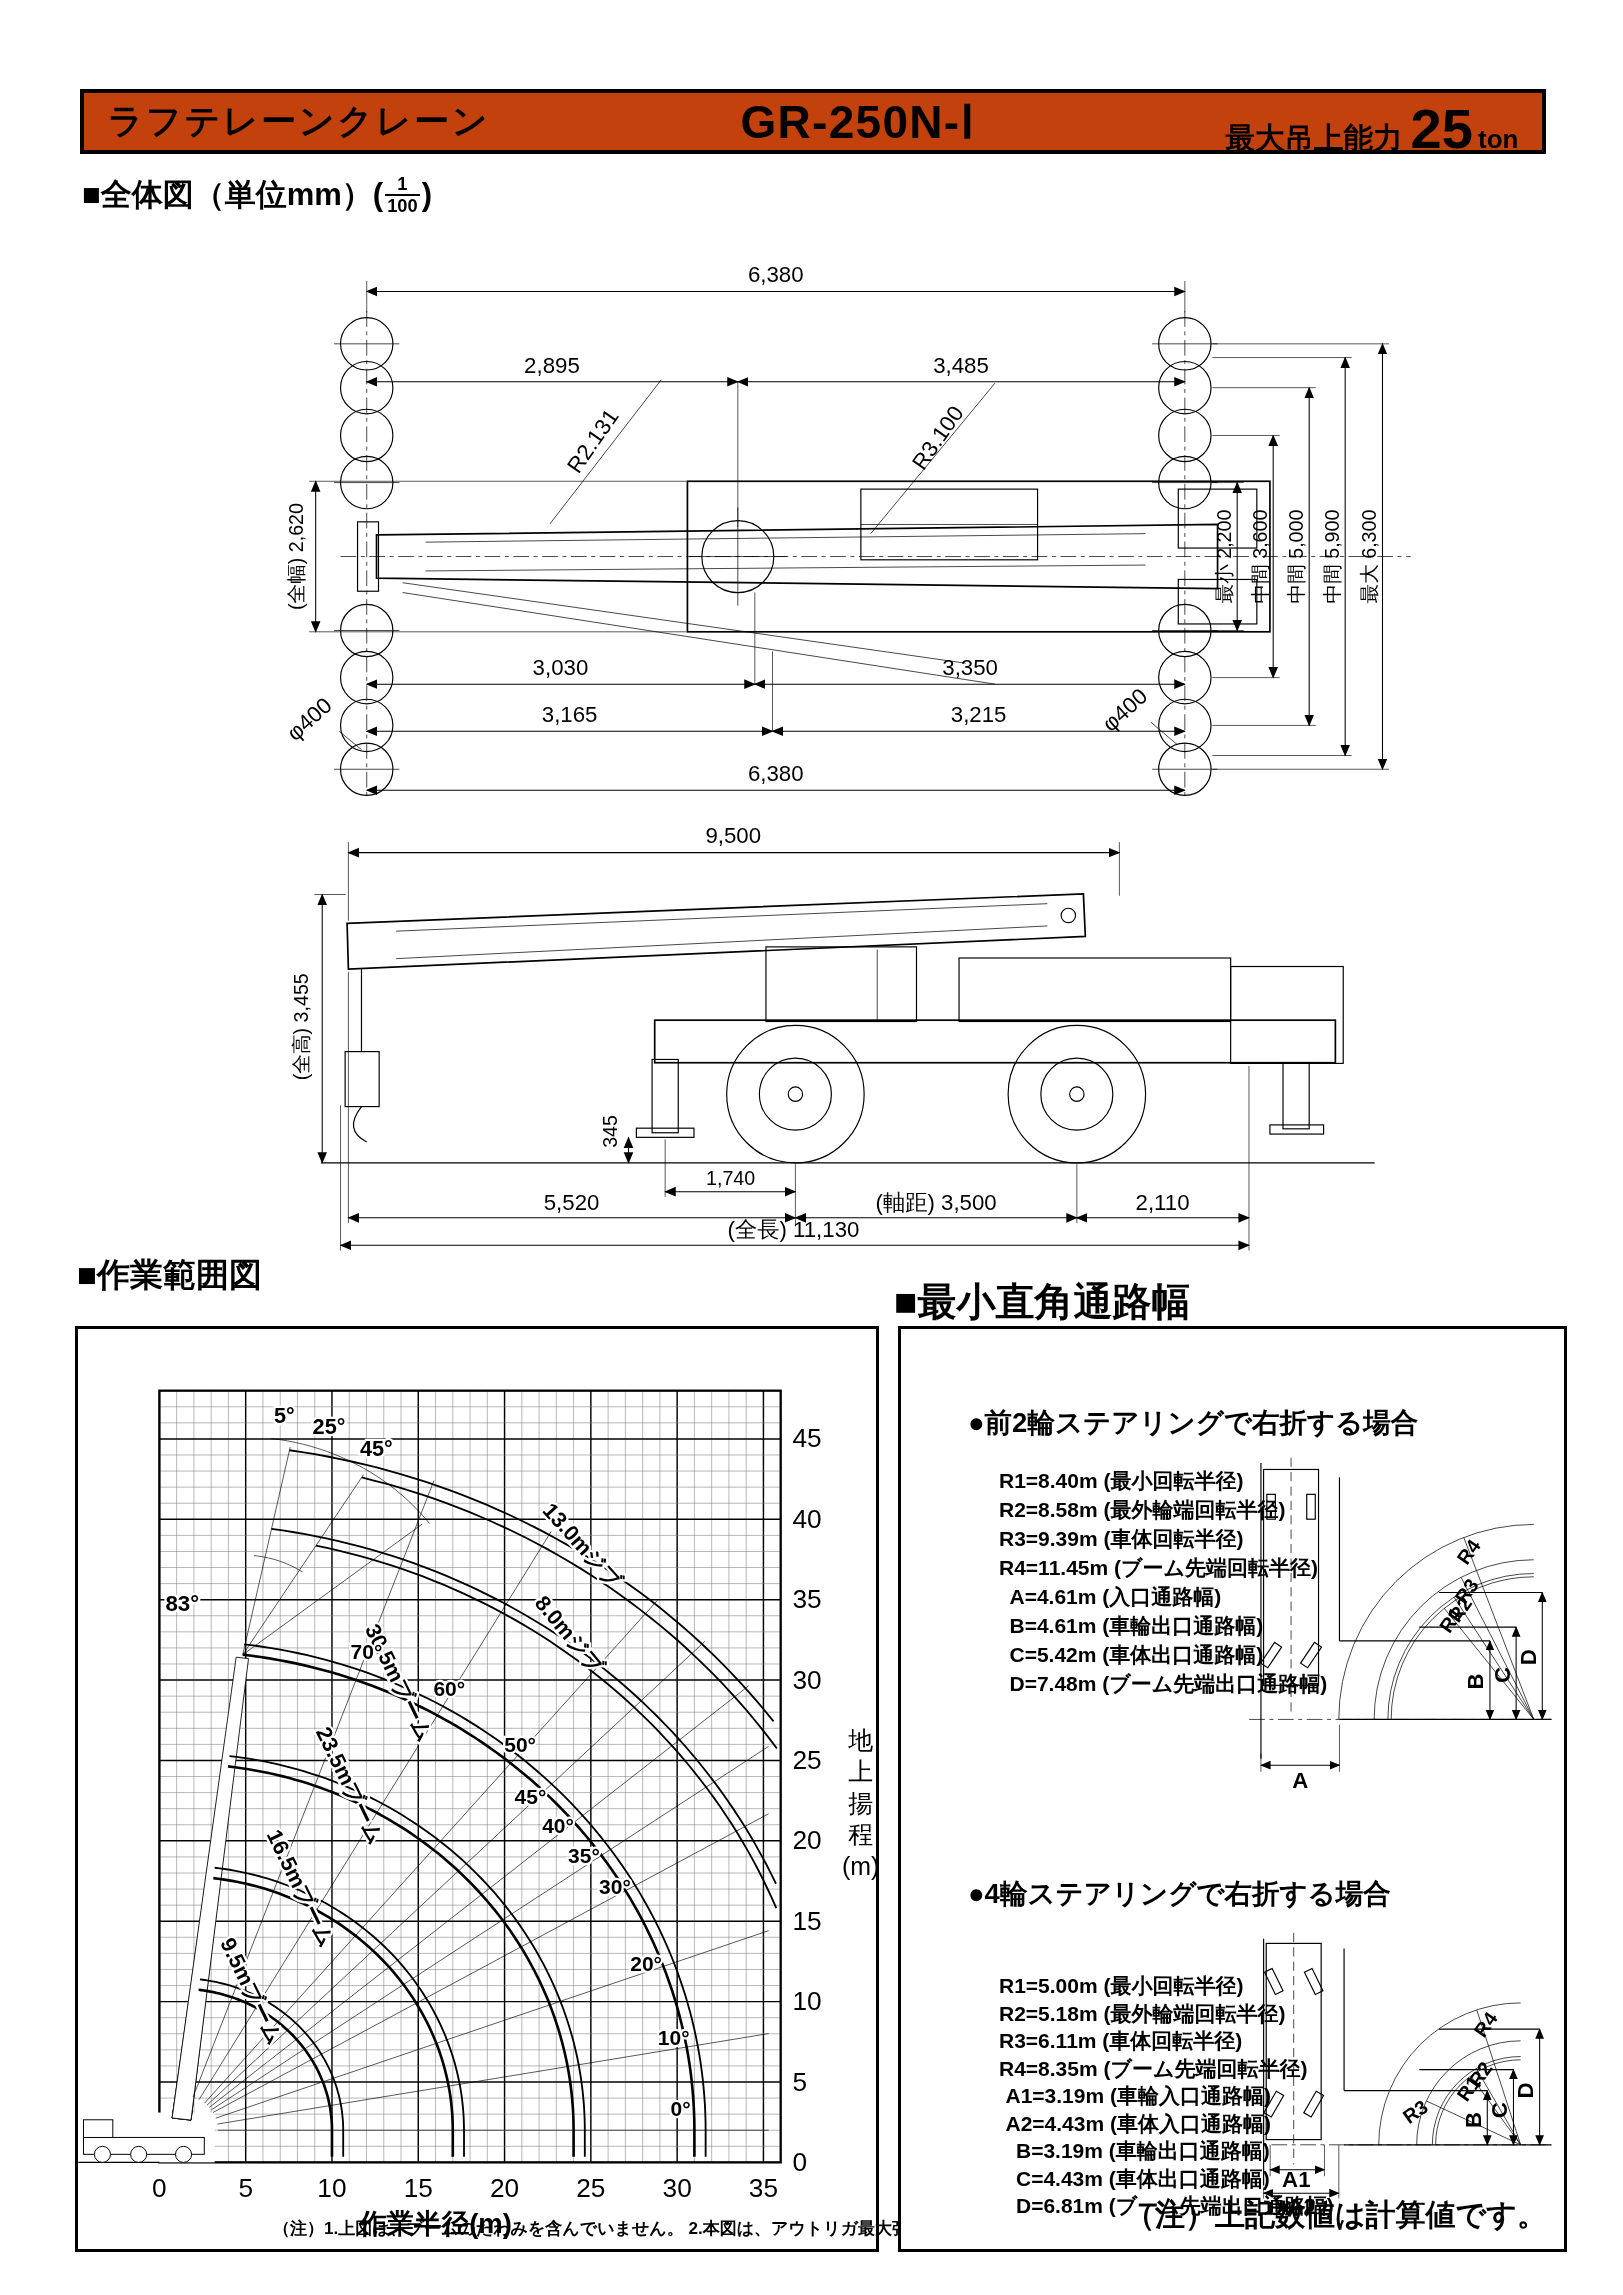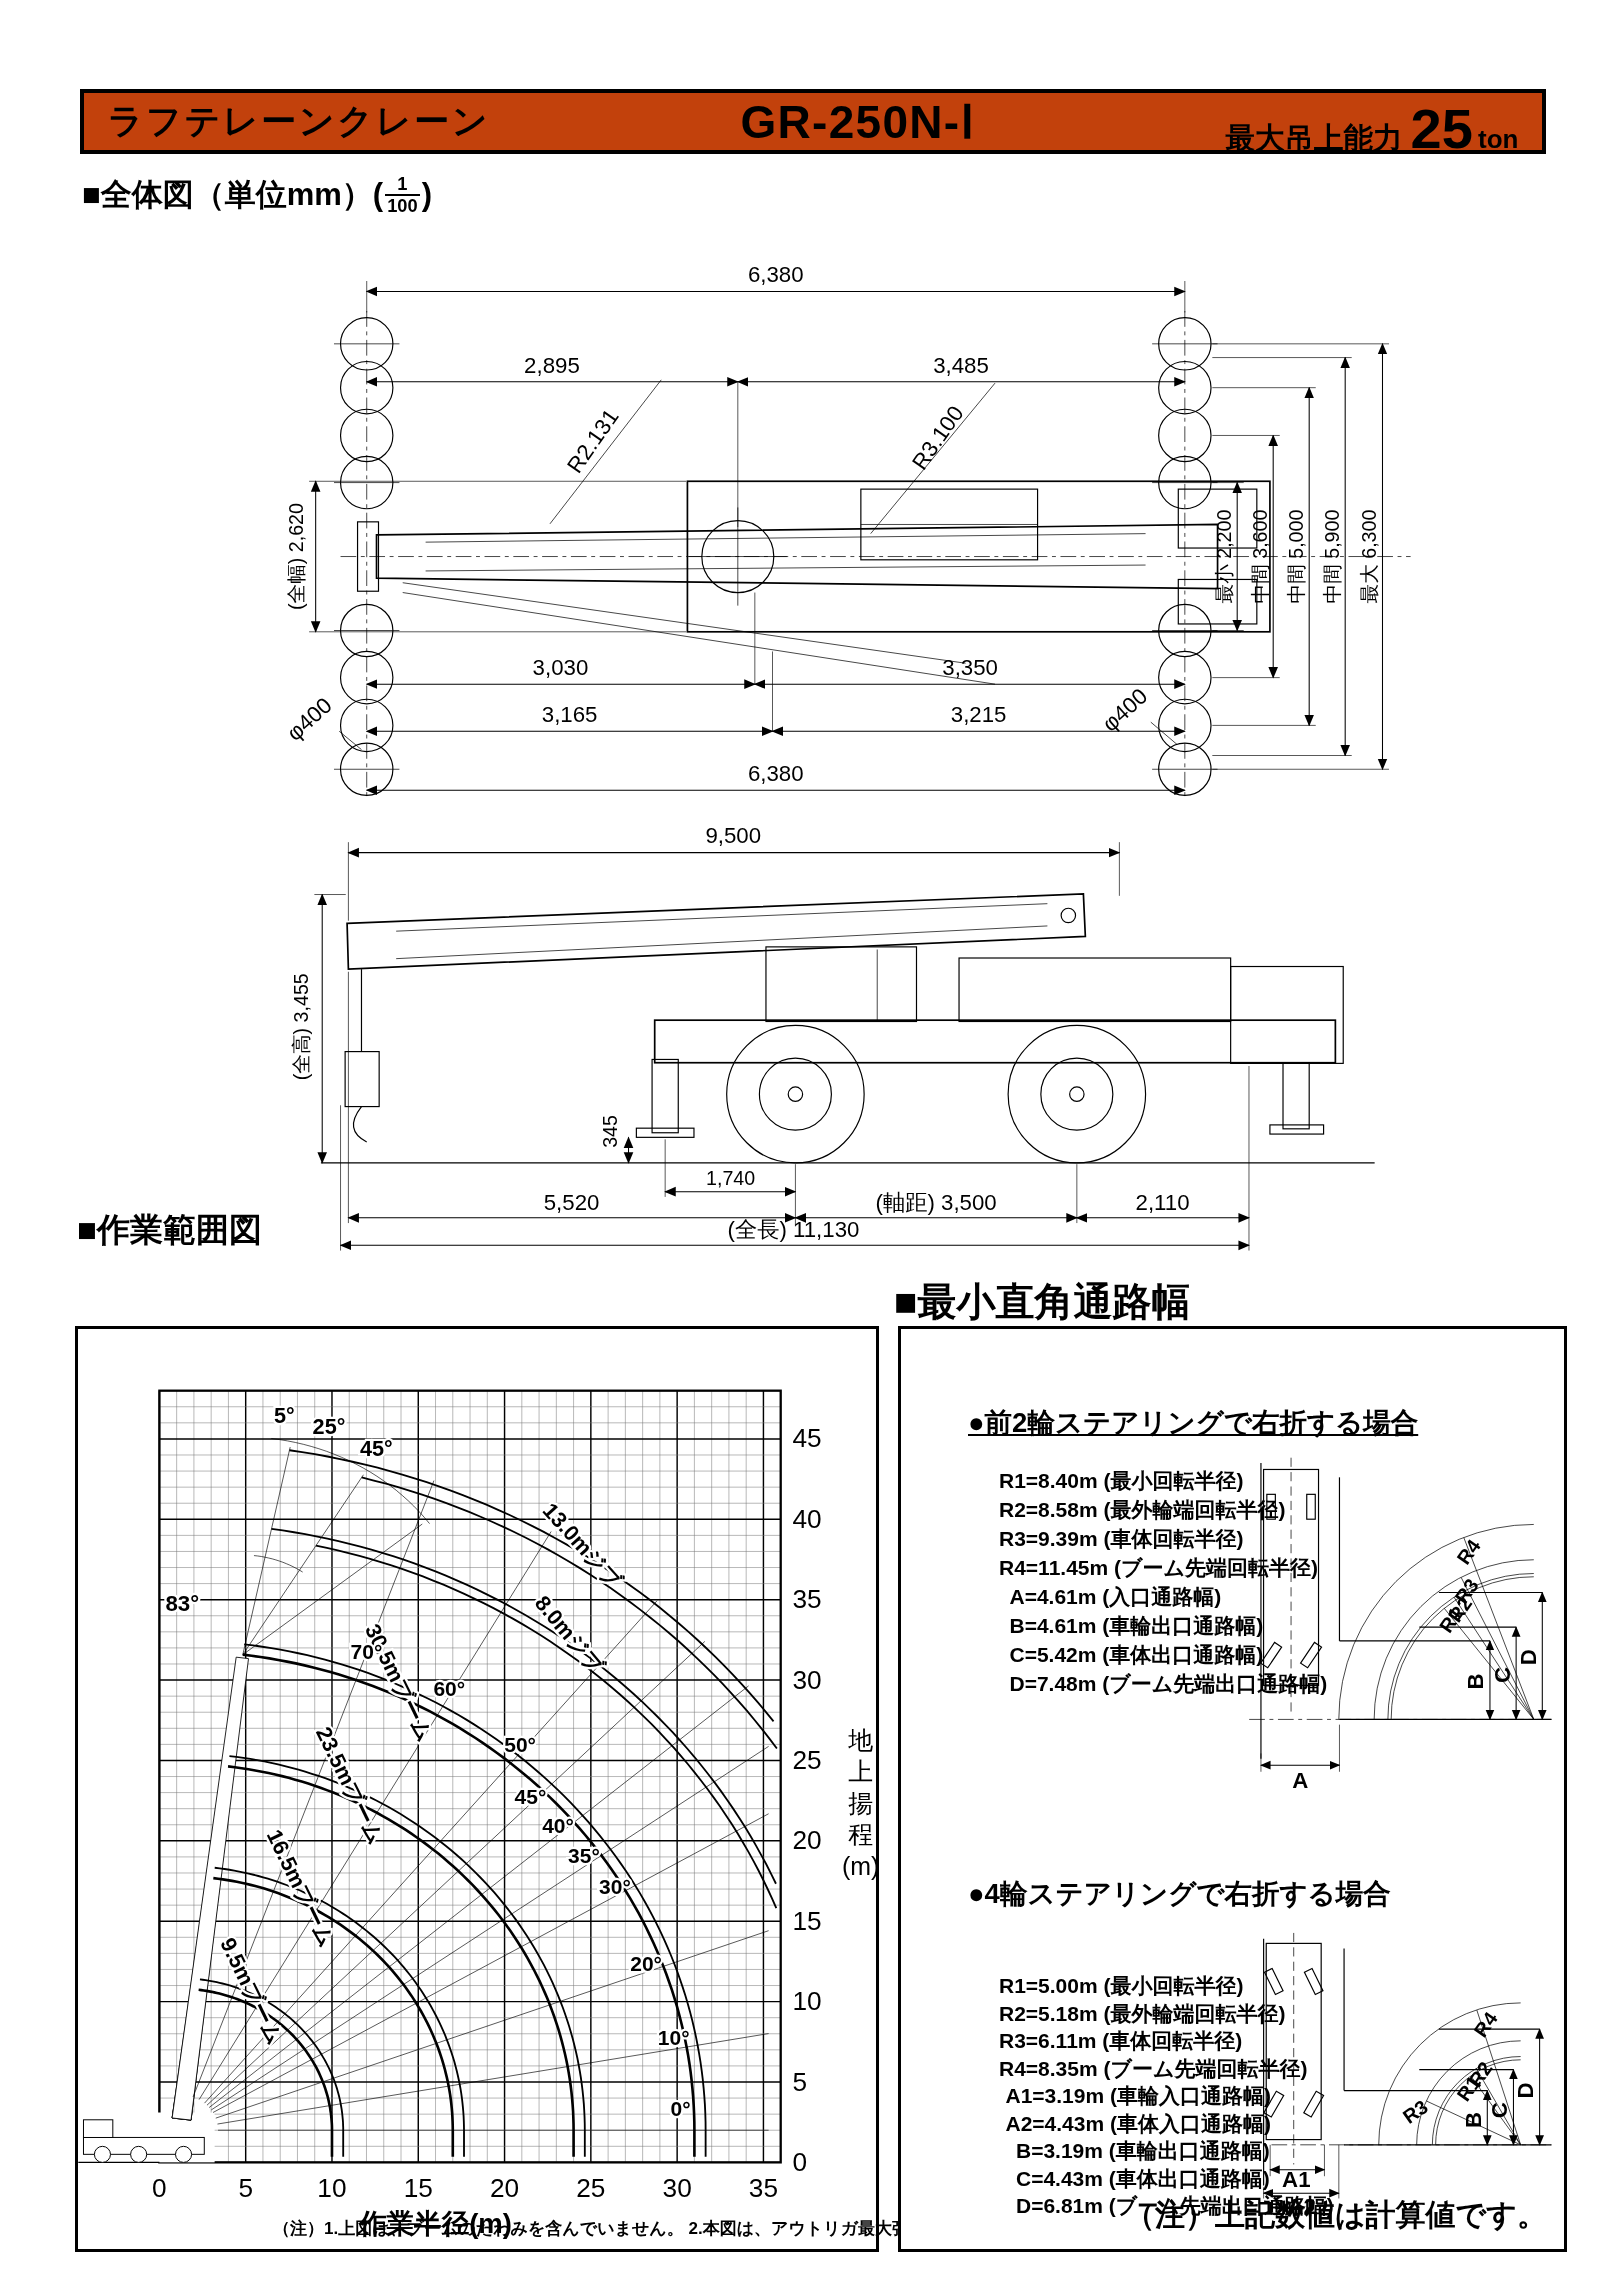--- a/index.html
+++ b/index.html
@@ -14,21 +14,21 @@
   .hdr-type  { font-size:35px; font-weight:bold; letter-spacing:2.6px; }
   .hdr-model { font-size:46px; font-weight:bold; letter-spacing:1.3px; }
   .hdr-cap   { display:flex; align-items:baseline; font-weight:bold;margin-top:13px; }
   .hdr-cap-label { font-size:29.5px; }
   .hdr-cap-val   { font-size:56px; margin:0 5.2px 0 7.9px; }
   .hdr-cap-unit  { font-size:26px; }
 
   
   .sec-title { font-size:31px; font-weight:bold; display:flex; align-items:center; white-space:nowrap; }
   #t-overall { left:82px; top:174px; }
-  #t-range   { left:77px; top:1208px; font-size:33px; }
+  #t-range   { left:77px; top:1253px; font-size:33px; }
   #t-passage { left:894px; top:1275px; font-size:39px; }
   .frac { display:inline-flex; flex-direction:column; align-items:center; font-size:18.3px; font-weight:bold; line-height:1.1; margin:0 2px; }
   .frac .den { border-top:2px solid #000; padding:0 2px; }
 
   
   #svg-top  { left:262px; top:226px;  width:1165px; height:576px; }
   #svg-side { left:262px; top:804px; width:1165px; height:452px; }
 
   svg .ln { fill:none; stroke:#000; stroke-width:2.6; }
   svg .md { fill:none; stroke:#000; stroke-width:1.8; }
@@ -41,21 +41,21 @@
   svg .dts{ font-size:30px; }
 
   
   .panel { border:3.9px solid #000; background:#fff; }
   #range-panel   { left:75px;  top:1326px; width:804px; height:926px; }
   #range-svg     { position:absolute; left:0; top:0; width:100%; height:100%; }
   #range-note    { position:absolute; left:195px; bottom:9.2px; font-size:17px; font-weight:bold; white-space:nowrap; }
   #passage-panel { left:898px; top:1326px; width:669px; height:926px; }
 
   .case-h { position:absolute; font-size:27.5px; font-weight:bold; white-space:nowrap; }
-  #h-case1 { left:67px; top:76px;text-decoration:underline; }
+  #h-case1 { left:67px; top:76px; }
   #h-case2 { left:67px; top:547px; }
   .specs { position:absolute; list-style:none; font-size:21px; line-height:29px; white-space:nowrap; font-weight:bold; }
   #specs1 { left:98px; top:137px; }
   #specs2 { left:98px; top:606px; line-height:27.5px;margin-top:37px; }
   #specs1 li:nth-child(n+5) { text-indent:10.5px; }
   #specs2 li:nth-child(n+5) { text-indent:6.5px; }
   #specs2 li:nth-child(n+7) { text-indent:17px; }
   #diag1 { position:absolute; left:322px; top:122px; width:335px; height:351px; }
   #diag2 { position:absolute; left:322px; top:600px; width:335px; height:293px; }
   #passage-note { position:absolute; right:17px; bottom:13px; font-size:30px; font-weight:bold; }

